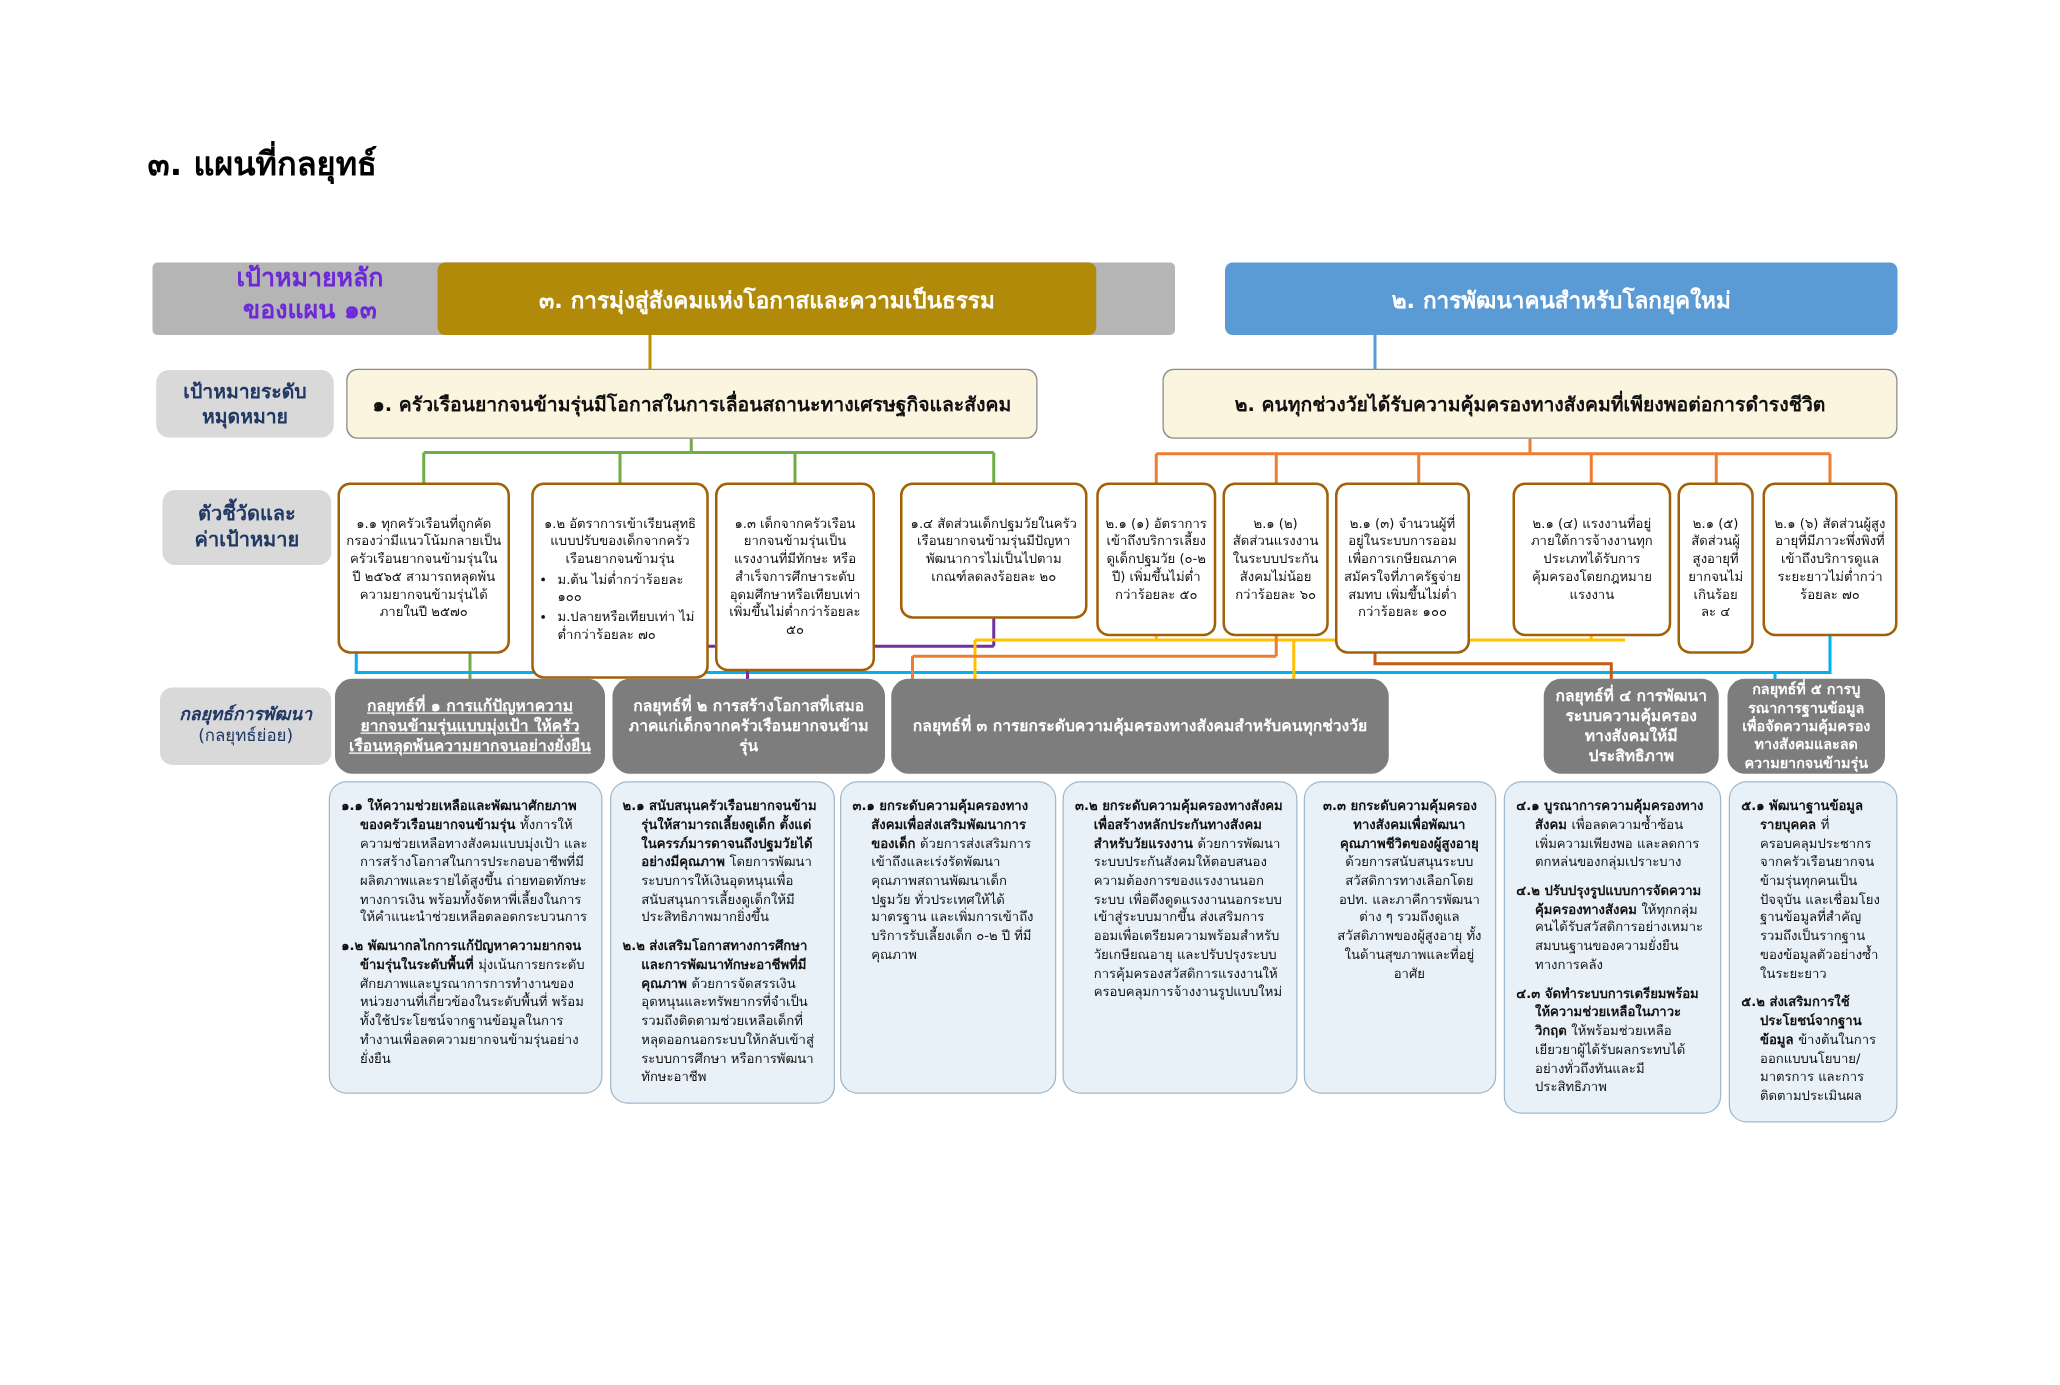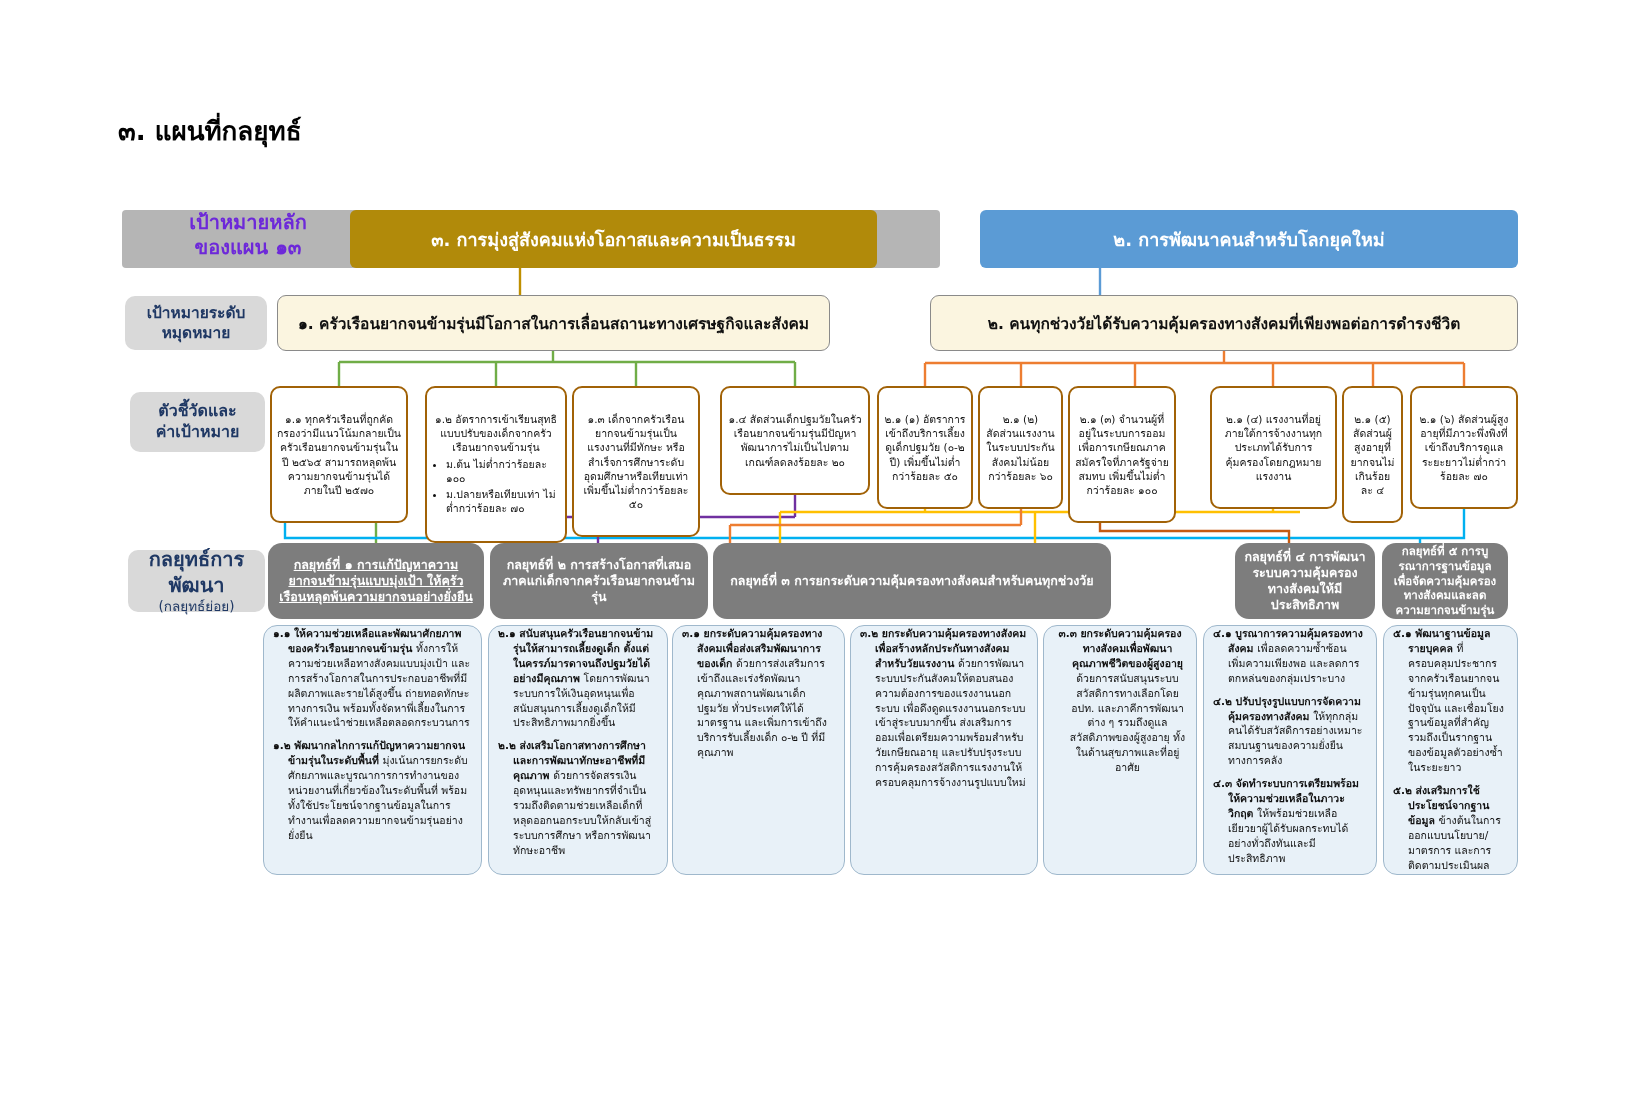--- a/index.html
+++ b/index.html
@@ -29,28 +29,28 @@
   .cream1{left:277px;width:553px;}
   .cream2{left:930px;width:588px;}
   
   .r3label{left:130px;top:392px;width:135px;height:60px;font-size:16px;}
   .ind{top:386px;background:#ffffff;border:2px solid #a16207;border-radius:10px;
     font-size:10.5px;line-height:1.35;text-align:center;padding:24px 5px;color:#111;min-height:92px;}
   .ind ul{margin:2px 0 0;padding-left:14px;text-align:left;}
   .ind li{margin:0 0 2px;}
   
   .r4label{left:128px;top:550px;width:137px;height:62px;}
-  .r4label .l1{font-size:20px;font-weight:bold;}
+  .r4label .l1{font-size:14px;font-weight:bold;font-style:italic;}
   .r4label .l2{font-size:13.5px;font-weight:normal;}
   .strat{top:543px;height:76px;background:#7d7d7d;border-radius:14px;color:#fff;font-weight:bold;
     font-size:12.5px;line-height:1.3;display:flex;align-items:center;justify-content:center;
     text-align:center;padding:4px 9px;}
   
   .detail{top:625px;background:#e8f1f8;border:1px solid #9fb8cc;border-radius:14px;
-    padding:0 9px;font-size:10.5px;line-height:1.42;color:#111;min-height:250px;}
+    padding:12px 9px;font-size:10.5px;line-height:1.42;color:#111;min-height:250px;}
   .detail p{margin:0 0 8px;padding-left:15px;text-indent:-15px;}
   .detail p:last-child{margin-bottom:0;}
   b.lead::after{content:" ";}
 </style>
 </head>
 <body>
 
 <div id="canvas">
 
   <div class="abs title">๓.  แผนที่กลยุทธ์</div>

